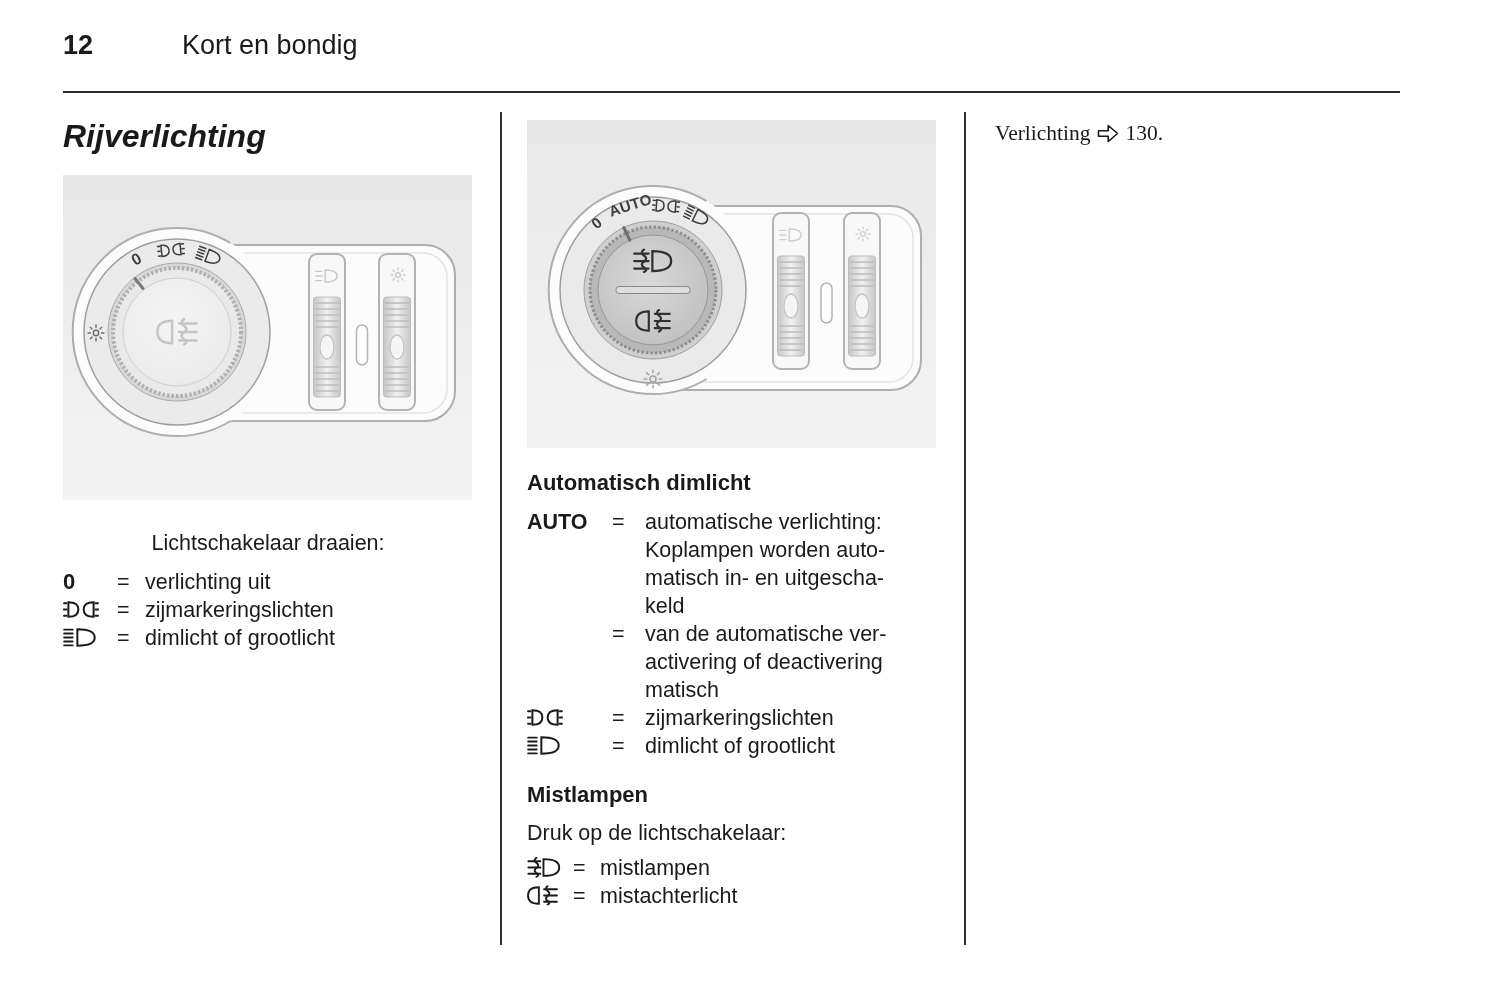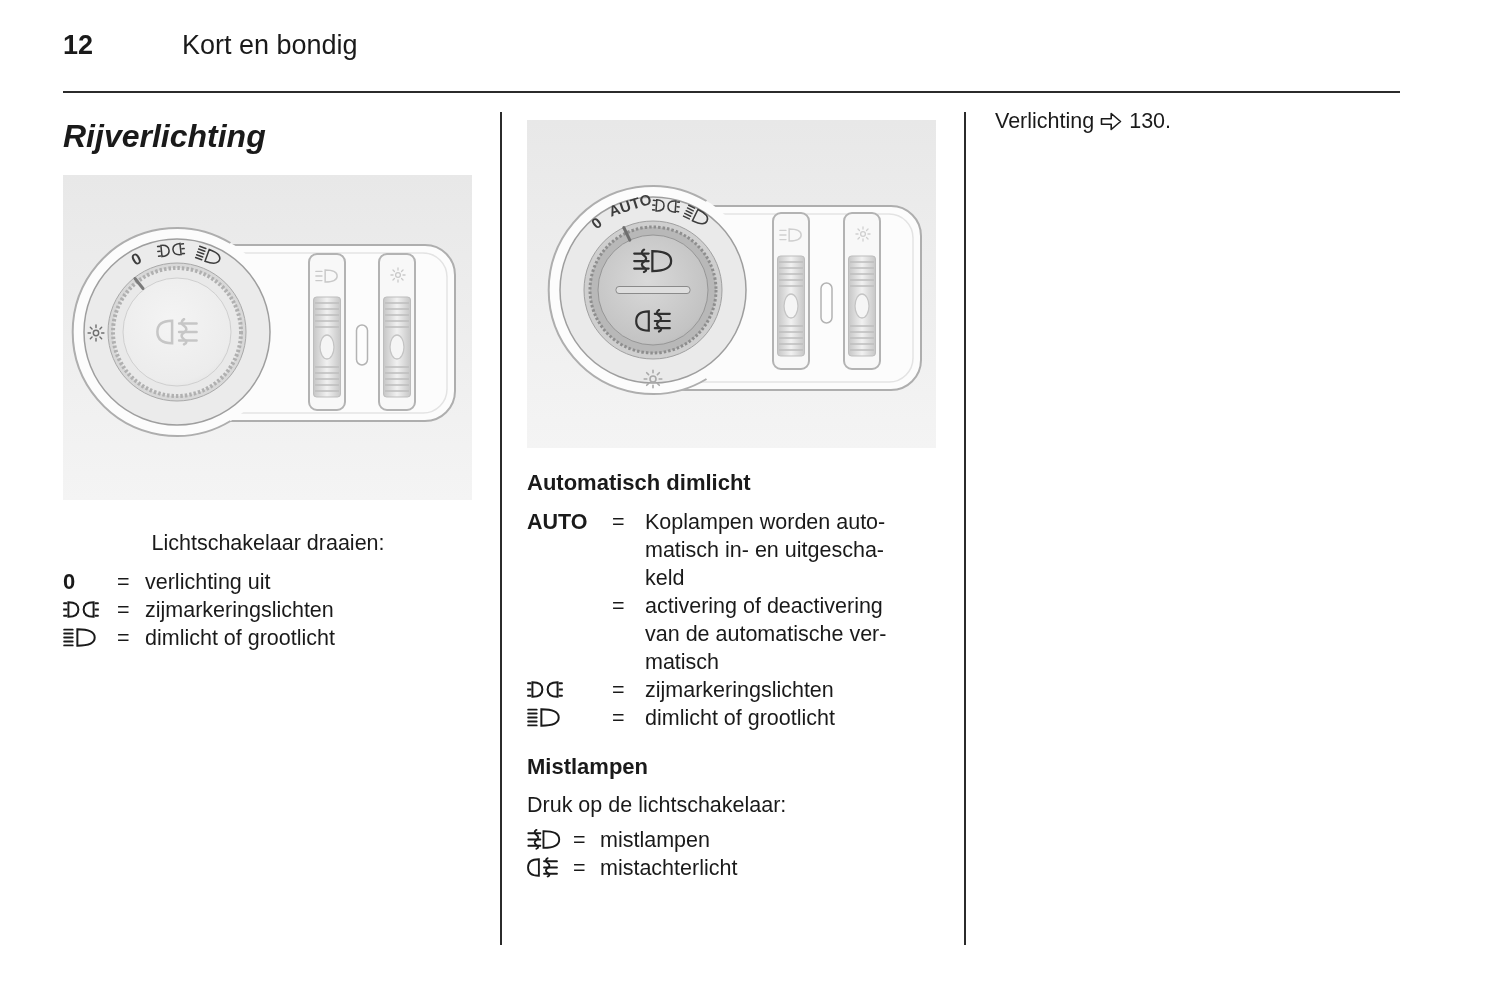--- a/index.html
+++ b/index.html
@@ -10,21 +10,21 @@
   }
   .page-number{position:absolute;left:63px;top:30px;font-size:27px;font-weight:bold;}
   .chapter-title{position:absolute;left:182px;top:30px;font-size:27px;font-weight:normal;}
   .header-rule{position:absolute;left:63px;top:91px;width:1337px;height:2px;background:#2b2b2b;}
   .col-divider{position:absolute;top:112px;height:833px;width:2px;background:#2b2b2b;}
   #divider1{left:500px;}
   #divider2{left:964px;}
 
   .left-col{position:absolute;left:63px;top:112px;width:410px;}
   .middle-col{position:absolute;left:527px;top:110px;width:412px;}
-  .right-col{position:absolute;left:995px;top:98px;width:440px;}
+  .right-col{position:absolute;left:995px;top:110px;width:440px;font-family:Liberation Serif, serif;}
 
   h1.section-title{font-size:32px;font-weight:bold;margin:6px 0 20px 0;font-style:italic;}
   figure{margin:0;padding:0;}
   figure svg{display:block;}
   .fig2{margin-top:10px;}
 
   p.intro{font-size:21.5px;line-height:26px;margin:30px 0 0 0;text-align:center;}
   .deflist{margin-top:12px;}
   .defrow{display:flex;align-items:flex-start;font-size:21.5px;line-height:28px;}
   .defrow .sym{flex:none;width:54px;font-weight:bold;font-size:22px;}
@@ -233,31 +233,32 @@
     </svg>
   </figure>
 
   <h2 class="subheading">Automatisch dimlicht</h2>
 
   <div class="deflist auto-list">
     <div class="defrow mid">
       <span class="sym" style="font-weight:bold">AUTO</span>
       <span class="eq">=</span>
       <span class="txt">
+        <span class="ln">automatische verlichting:</span>
         <span class="ln">Koplampen worden auto-</span>
         <span class="ln">matisch in- en uitgescha-</span>
         <span class="ln">keld</span>
       </span>
     </div>
     <div class="defrow mid">
       <span class="sym"></span>
       <span class="eq">=</span>
       <span class="txt">
+        <span class="ln">van de automatische ver-</span>
         <span class="ln">activering of deactivering</span>
-        <span class="ln">van de automatische ver-</span>
         <span class="ln">matisch</span>
       </span>
     </div>
     <div class="defrow mid">
       <span class="sym"><svg width="36" height="21" viewBox="0 0 34 20">
             <use href="#sym-marker" color="#1a1a1a"></use>
           </svg></span>
       <span class="eq">=</span>
       <span class="txt">
         <span class="ln">zijmarkeringslichten</span>

